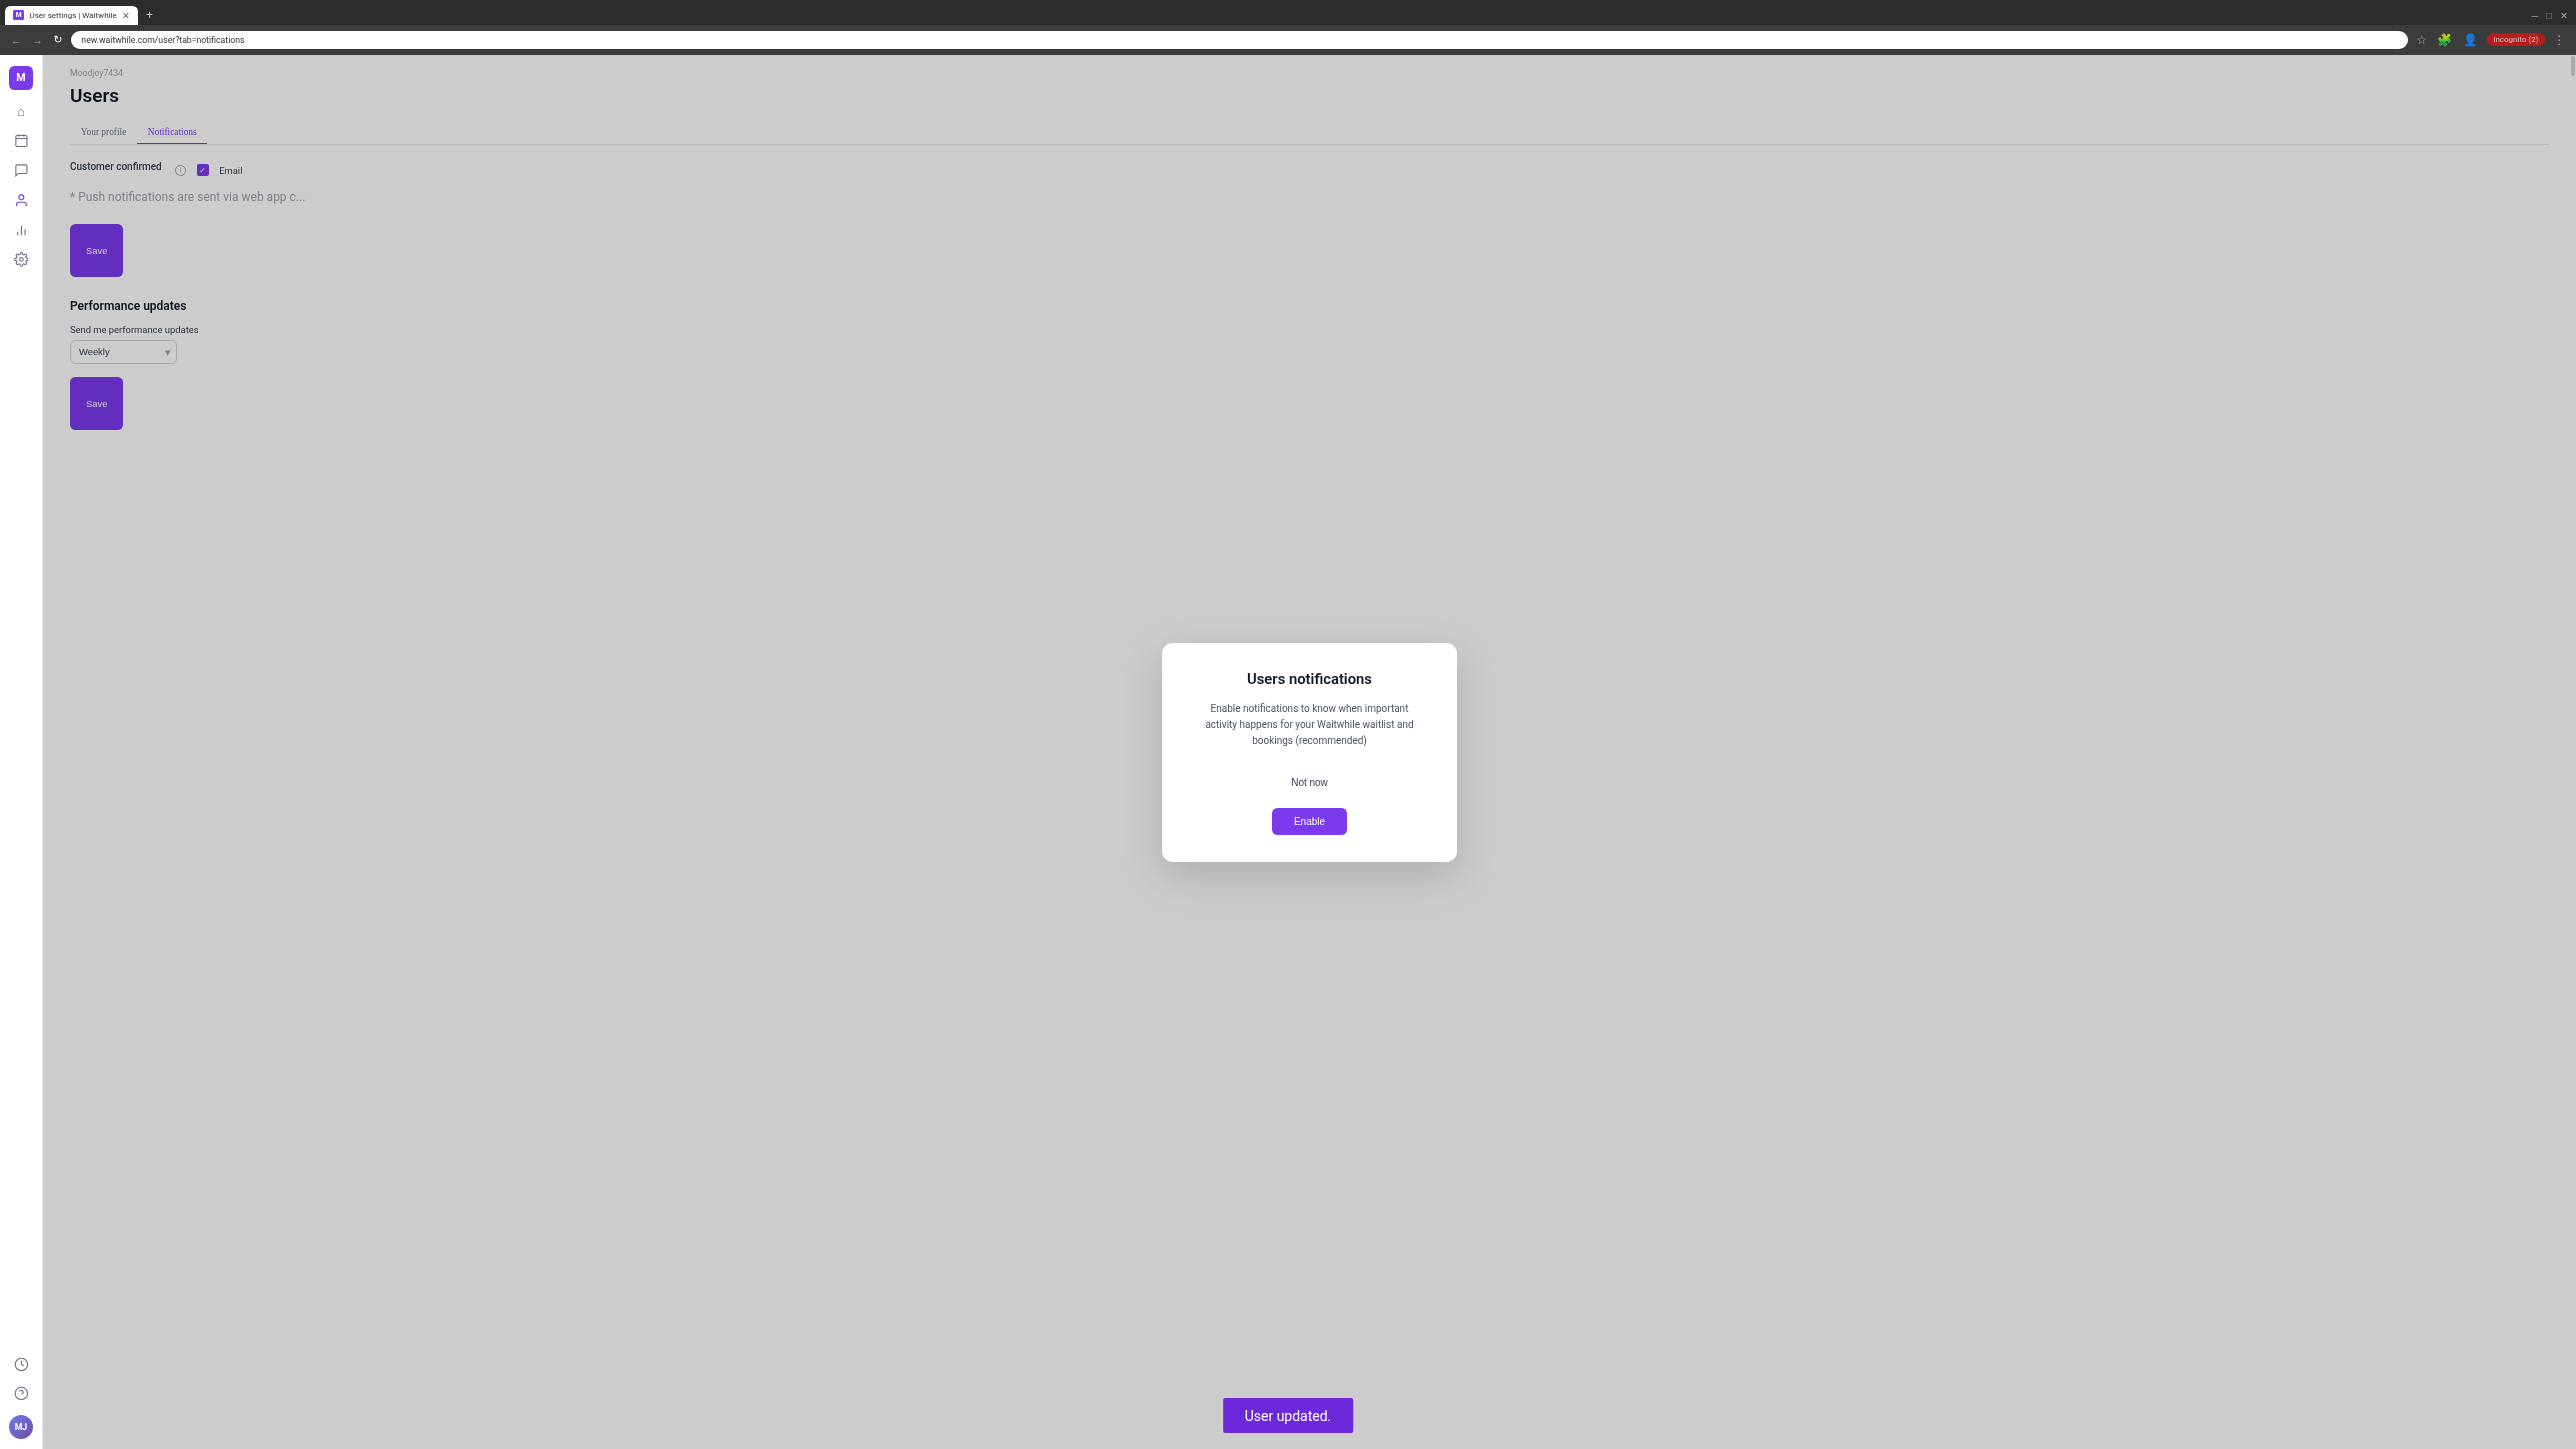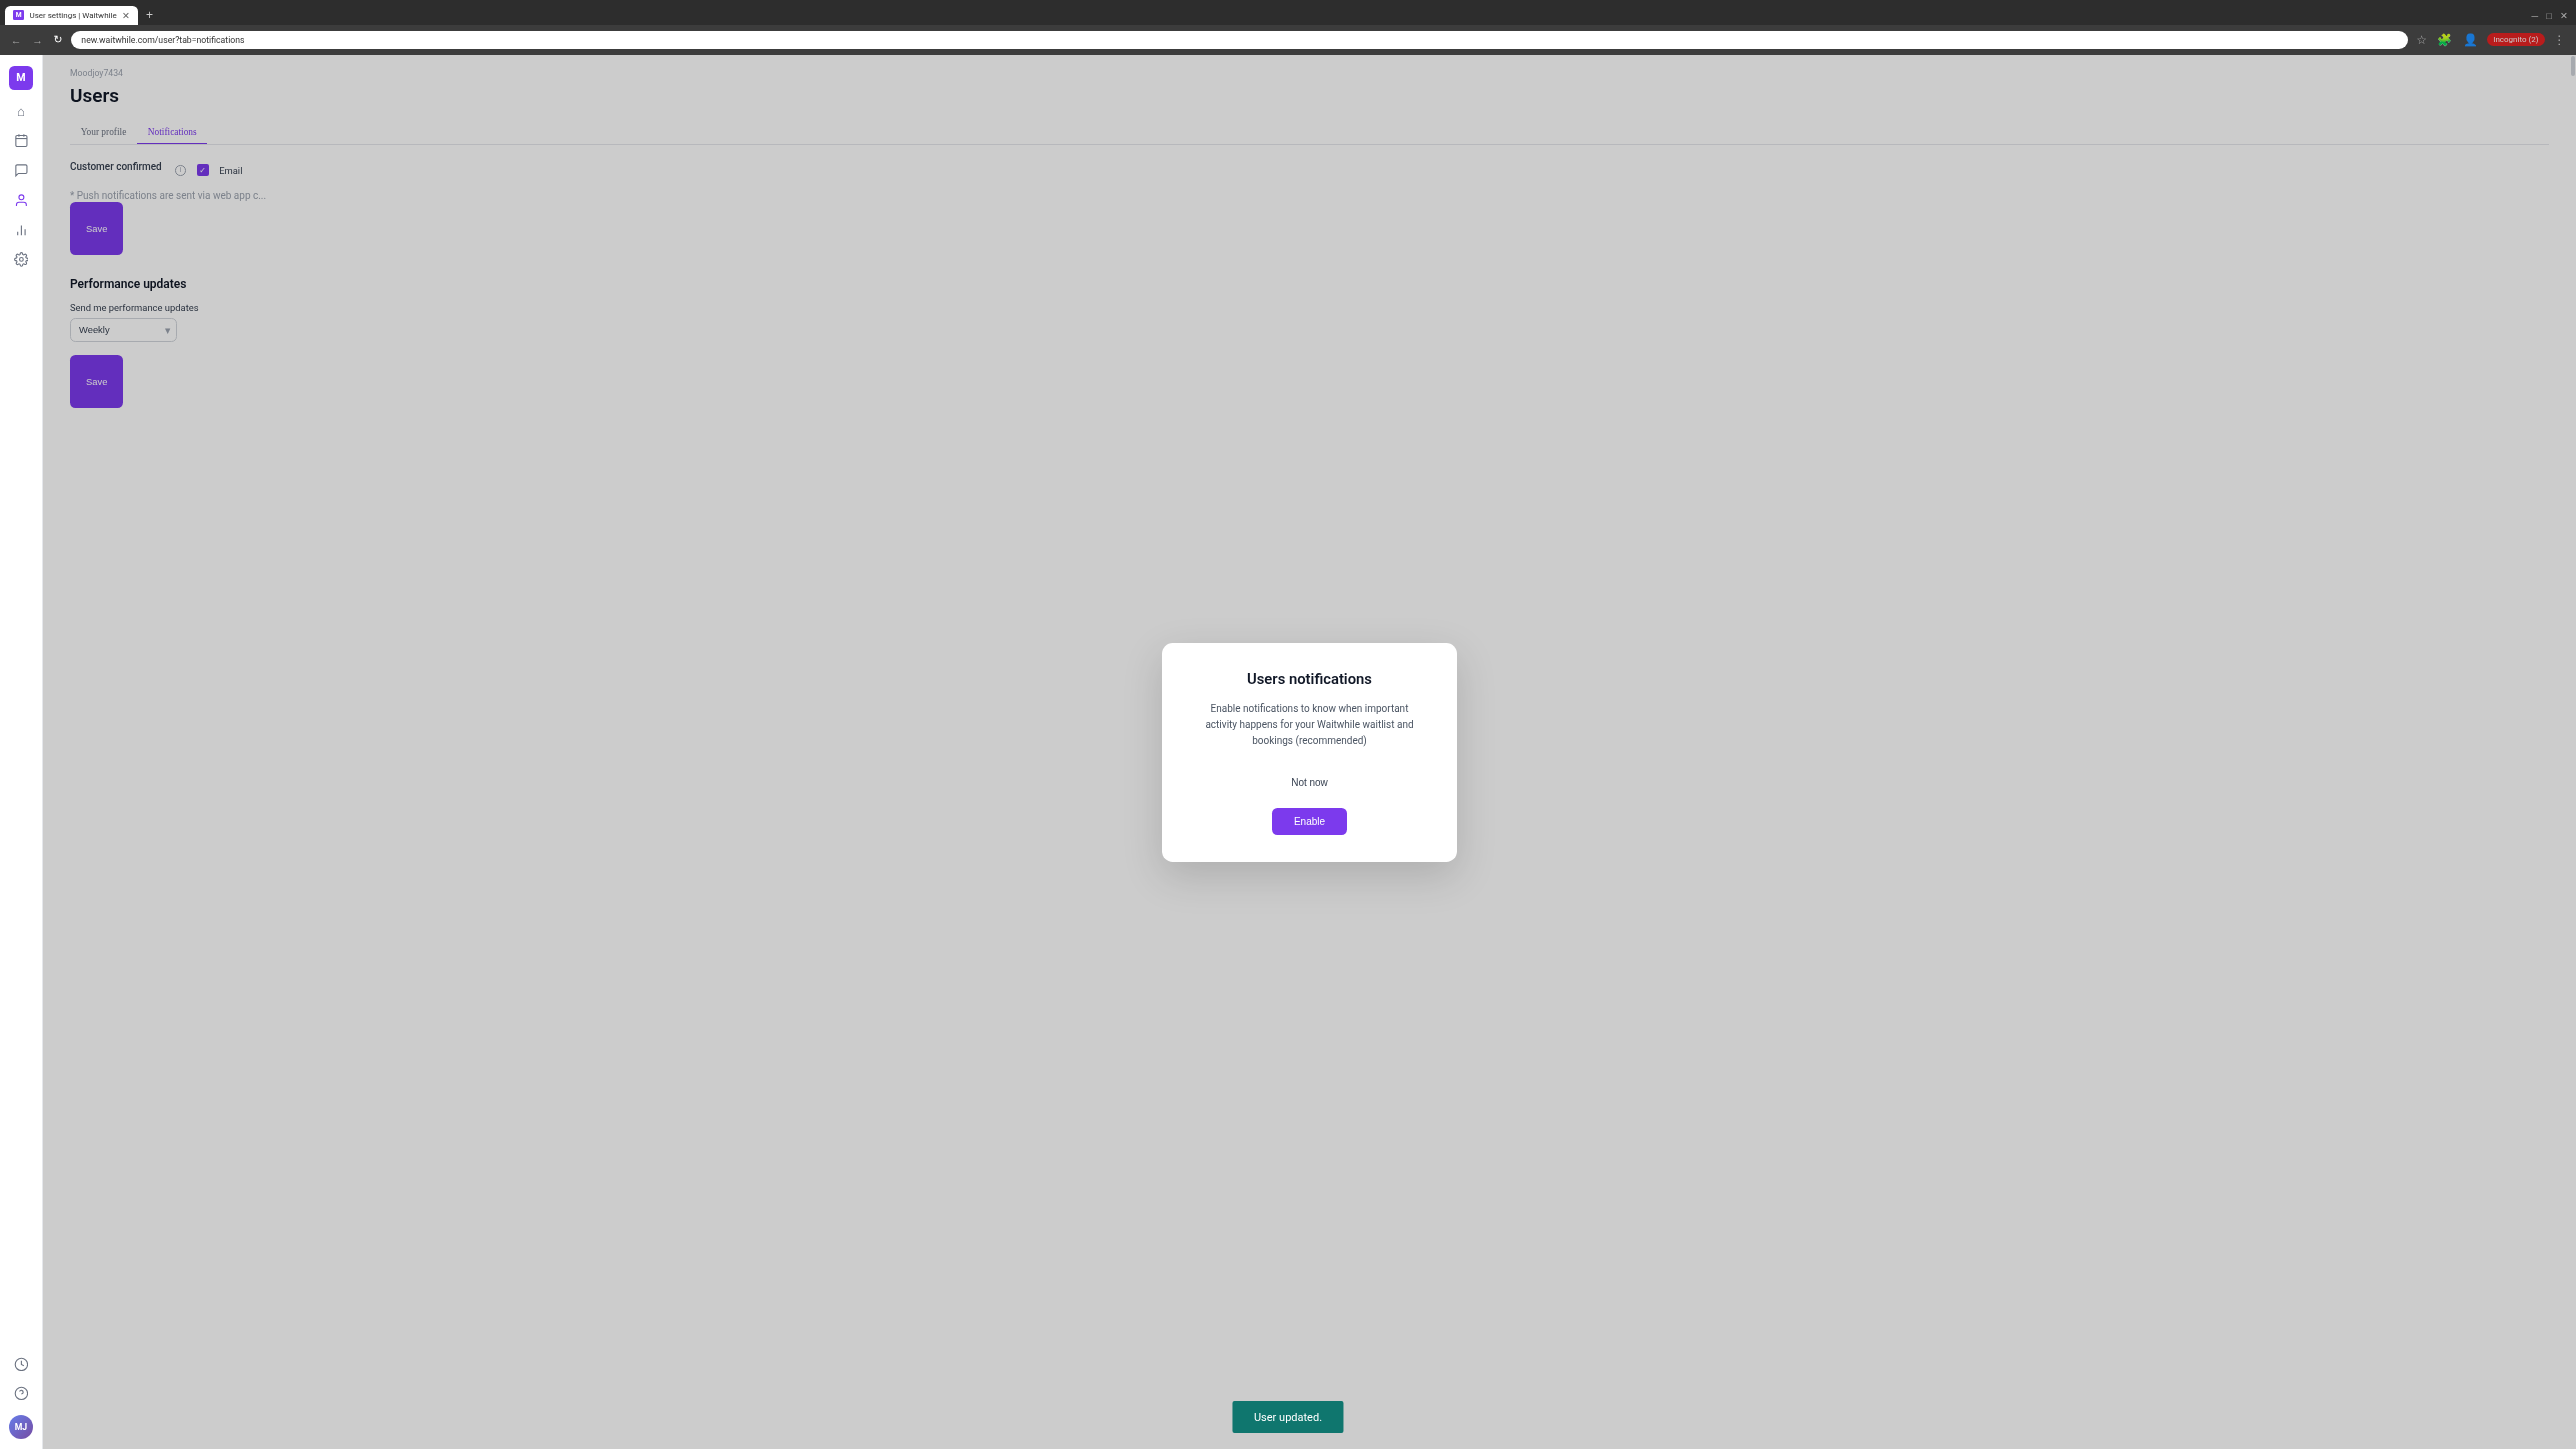--- a/index.html
+++ b/index.html
@@ -44,42 +44,42 @@
     .tab { padding: 6.7px 10.7px; font-size: 9.4px; color: #6b7280; cursor: pointer; border-bottom: 1.3px solid transparent; margin-bottom: -0.7px; }
     .tab.active { color: #7c3aed; border-bottom-color: #7c3aed; font-weight: 500; }
 
     .section-label { font-size: 10px; font-weight: 500; color: #374151; margin-bottom: 8px; }
     .notification-row { display: flex; align-items: center; gap: 10.7px; margin-bottom: 10.7px; }
     .checkbox-wrapper { display: flex; align-items: center; }
     .checkbox-custom { width: 12px; height: 12px; background: #7c3aed; border-radius: 2px; display: flex; align-items: center; justify-content: center; }
     .checkbox-custom .check { color: white; font-size: 8px; }
     .label-text { font-size: 9.4px; color: #374151; }
     .info-icon { width: 10.7px; height: 10.7px; border-radius: 50%; border: 0.7px solid #9ca3af; display: inline-flex; align-items: center; justify-content: center; font-size: 6.7px; color: #9ca3af; margin-left: 2.7px; }
-    .push-note { font-size: 10px; color: #9ca3af; margin-bottom: 1px; }
+    .push-note { font-size: 12px; color: #9ca3af; margin-bottom: 20px; }
 
     .save-btn { background: #7c3aed; color: white; border: none; border-radius: 5.4px; padding: 21px 16px; font-size: 9.4px; font-weight: 500; cursor: pointer; }
 
     .perf-section { margin-top: 21.5px; }
     .perf-title { font-size: 12px; font-weight: 600; color: #111827; margin-bottom: 10.7px; }
     .send-label { font-size: 9.4px; color: #374151; margin-bottom: 5.4px; }
     .select-wrapper { position: relative; display: inline-block; }
     .freq-select { appearance: none; background: #fff; border: 0.7px solid #d1d5db; border-radius: 5.4px; padding: 5.4px 21.5px 5.4px 8px; font-size: 9.4px; color: #374151; cursor: pointer; min-width: 107px; }
     .select-arrow { position: absolute; right: 6.7px; top: 50%; transform: translateY(-50%); color: #9ca3af; pointer-events: none; }
 
     
     .dialog-overlay { position: absolute; top: 0; left: 0; right: 0; bottom: 0; background: rgba(0,0,0,0.2); display: flex; align-items: center; justify-content: center; z-index: 100; }
     .dialog { background: #fff; border-radius: 10.7px; padding: 27px 32px; max-width: 295px; width: 90%; box-shadow: 0 13.4px 40px rgba(0,0,0,0.15); }
     .dialog-title { font-size: 14.8px; font-weight: 600; color: #111827; text-align: center; margin-bottom: 13.4px; }
     .dialog-body { font-size: 10px; color: #4b5563; text-align: center; line-height: 1.6; margin-bottom: 21.5px; }
     .dialog-actions { display: flex; align-items: center; justify-content: center; gap: 13.4px; flex-direction: column; }
     .not-now-btn { background: transparent; border: none; font-size: 10px; color: #374151; cursor: pointer; padding: 6.7px 10.7px; }
     .enable-btn { background: #7c3aed; color: white; border: none; border-radius: 5.4px; padding: 8px 21.5px; font-size: 10px; font-weight: 500; cursor: pointer; }
 
     
-    .toast { position: fixed; bottom: 16px; left: 50%; transform: translateX(-50%); background: #0f766e; color: white; padding: 9.4px 21.5px; border-radius: 2px; font-size: 11px; z-index: 200; }
+    .toast { position: fixed; bottom: 16px; left: 50%; transform: translateX(-50%); background: #6d28d9; color: white; padding: 9.4px 21.5px; border-radius: 2px; font-size: 14px; z-index: 200; }
 
     
     .scroll-indicator { position: absolute; right: 0; top: 0; width: 5.4px; height: 100%; }
     .scroll-thumb { position: absolute; right: 0.7px; top: 1.3px; width: 4px; height: 20px; background: #d1d5db; border-radius: 2px; }
   </style>
 </head>
 <body>
 
 <div class="browser-chrome">
   <div class="browser-tab-bar">

